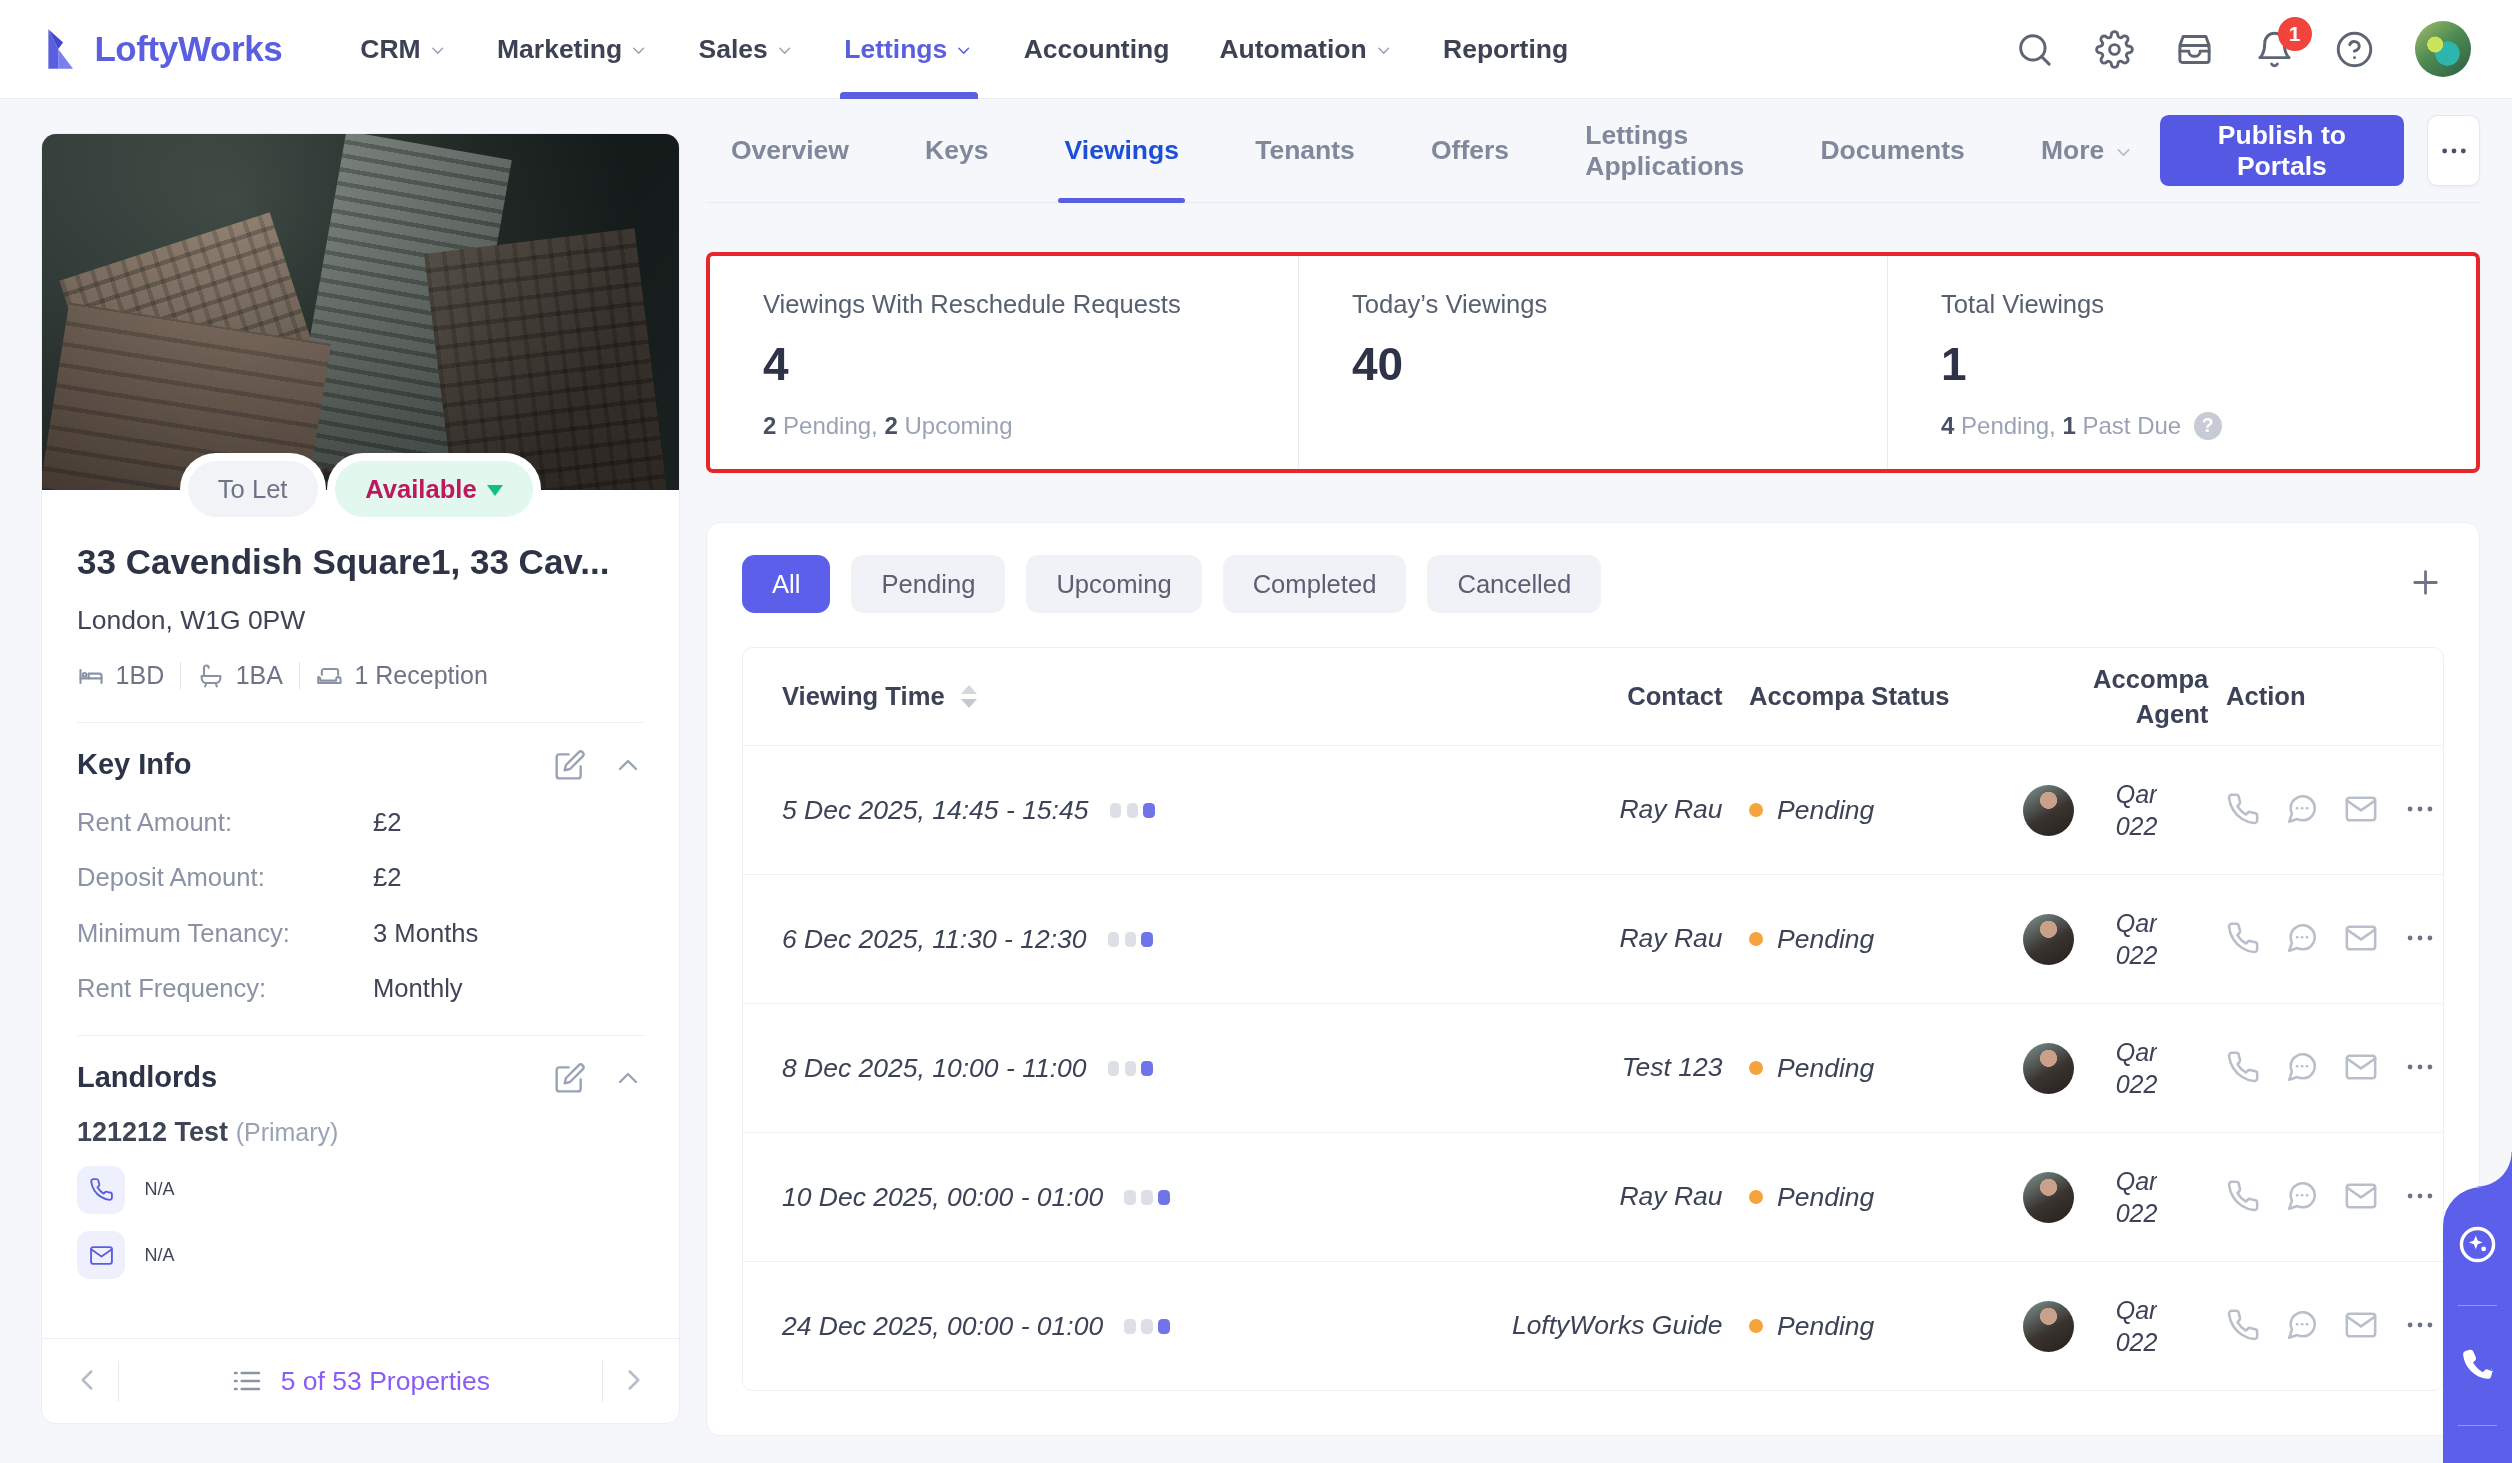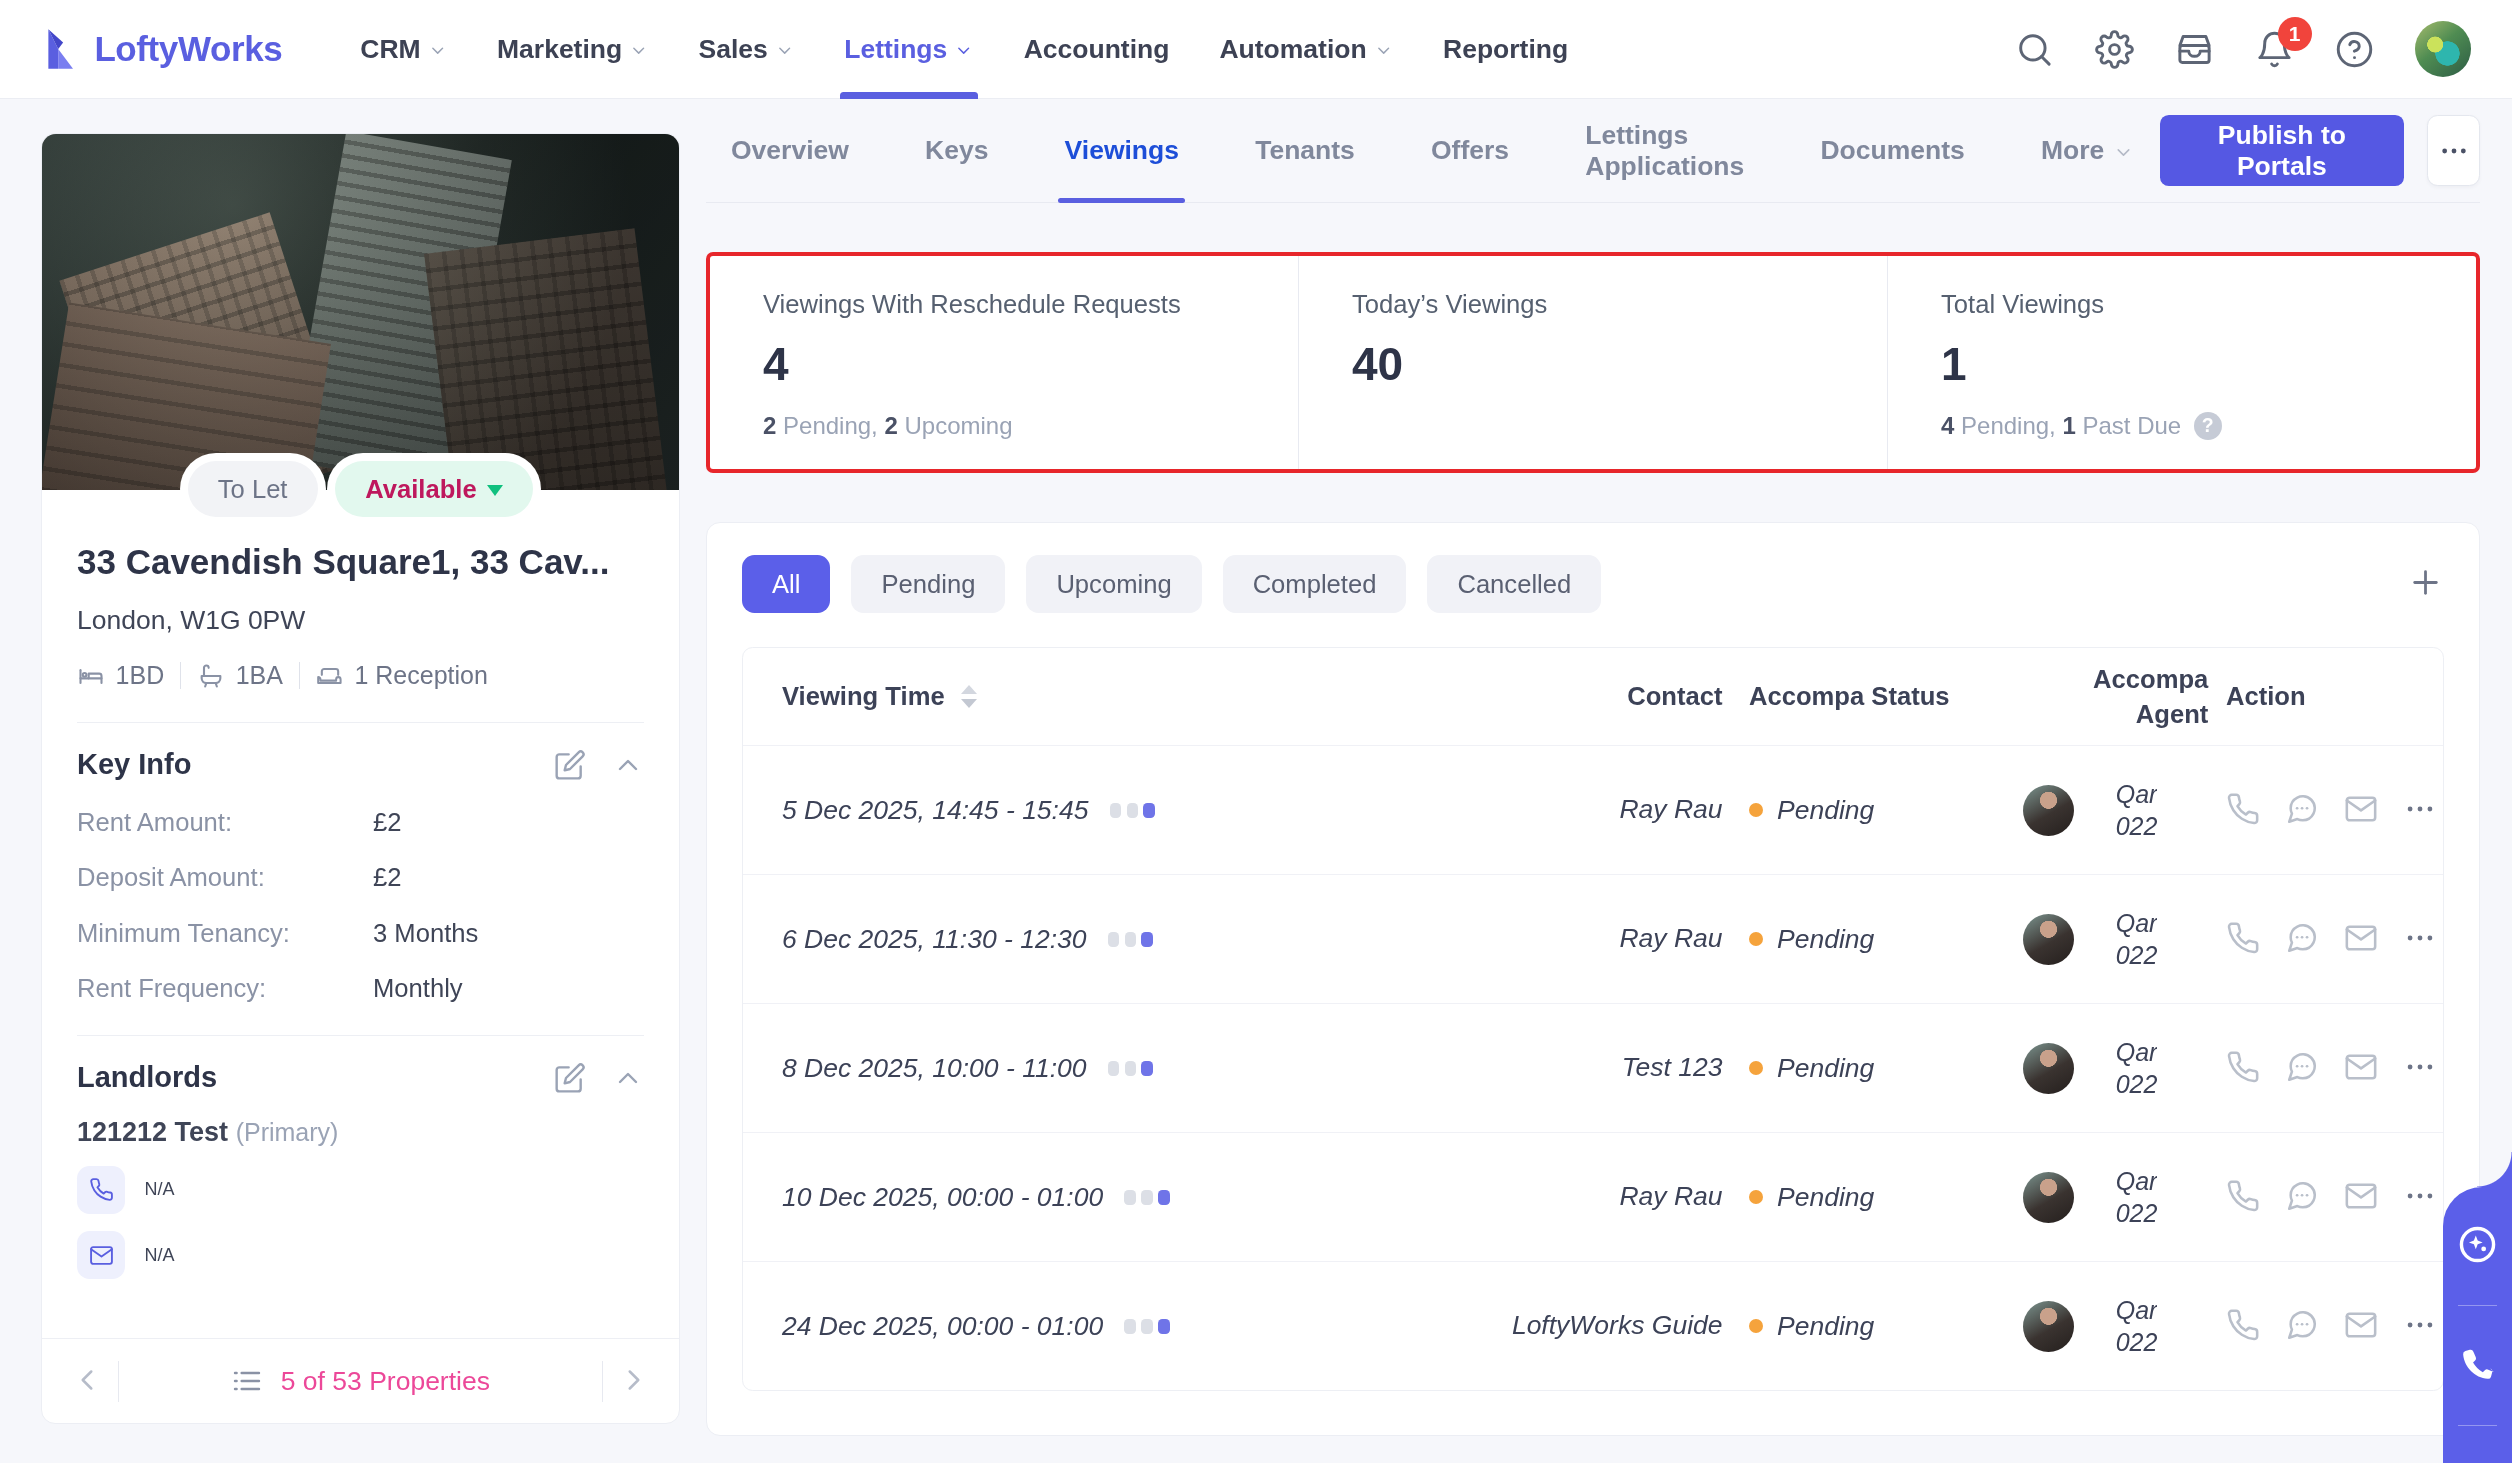--- a/index.html
+++ b/index.html
@@ -83,21 +83,21 @@
   .ll-row { margin:17.7px 35px 0; display:flex; align-items:center; gap:19.4px; font-size:18px; color:#3f4557; }
   .ll-ic { width:48px; height:48px; border-radius:12.4px; background:#eef0fd; color:#5a5fe0;
     display:flex; align-items:center; justify-content:center; cursor:pointer; }
   .ll-ic svg { width:25px; height:25px; }
   .prop-footer { margin-top:auto; border-top:0.9px solid #edeff4; height:85px; display:flex;
     align-items:center; padding:0 23px; }
   .pf-btn { background:none; border:none; color:#b6bcc9; cursor:pointer; padding:5.3px; }
   .pf-btn svg { width:34px; height:34px; }
   .pf-div { width:0.9px; height:41px; background:#e7e9f0; margin:0 8.8px; }
   .pf-center { flex:1; display:flex; align-items:center; justify-content:center; gap:17.7px;
-    font-size:26.5px; color:#ec4899; }
+    font-size:26.5px; color:#8b5cf6; }
   .pf-center svg { width:32px; height:32px; color:#8a92a5; }
 
   
   .main { position:absolute; left:706px; top:0; width:1774px; }
   .tabs-row { height:104px; border-bottom:0.9px solid #e8eaf1; display:flex; align-items:center; }
   .tabs { display:flex; align-items:stretch; height:104px; }
   .tab { display:flex; align-items:center; gap:8.8px; padding:0 25.6px; font-size:26.5px; font-weight:600;
     color:#80889c; position:relative; cursor:pointer;margin-left:25px; }
   .tab:first-child { padding-left:0; }
   .tab.active { color:#1d4ed8; }

